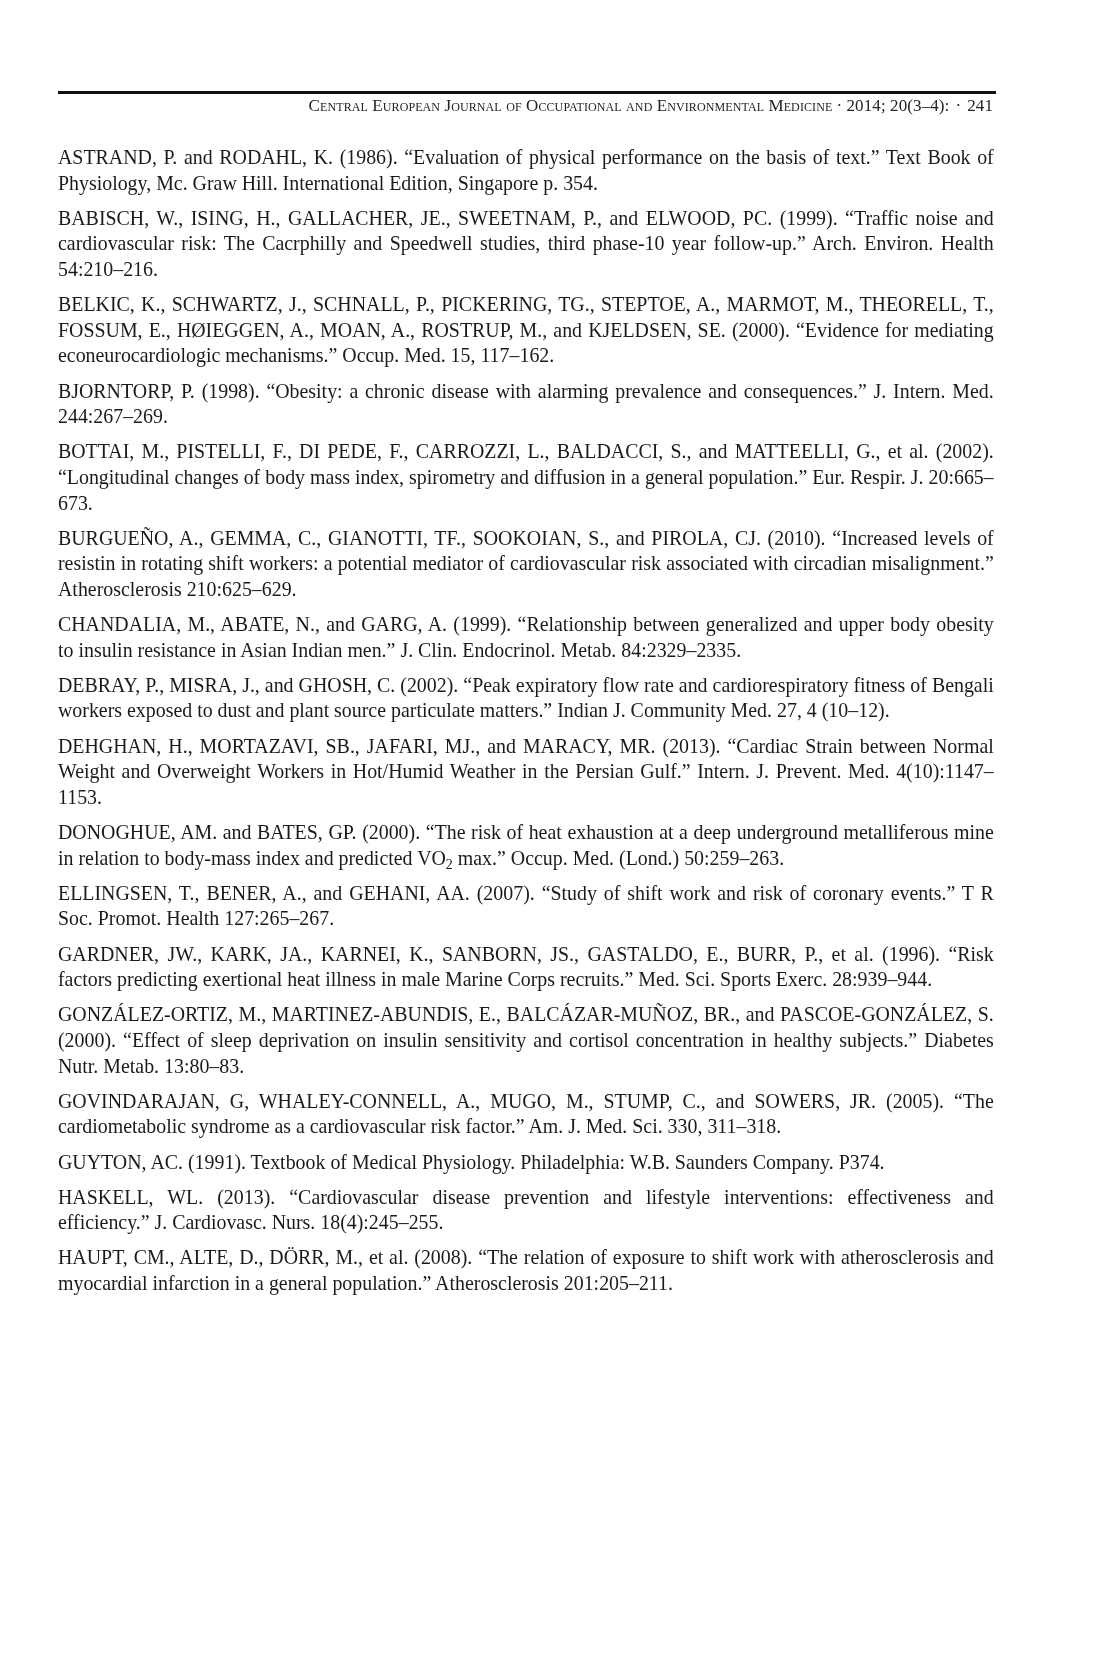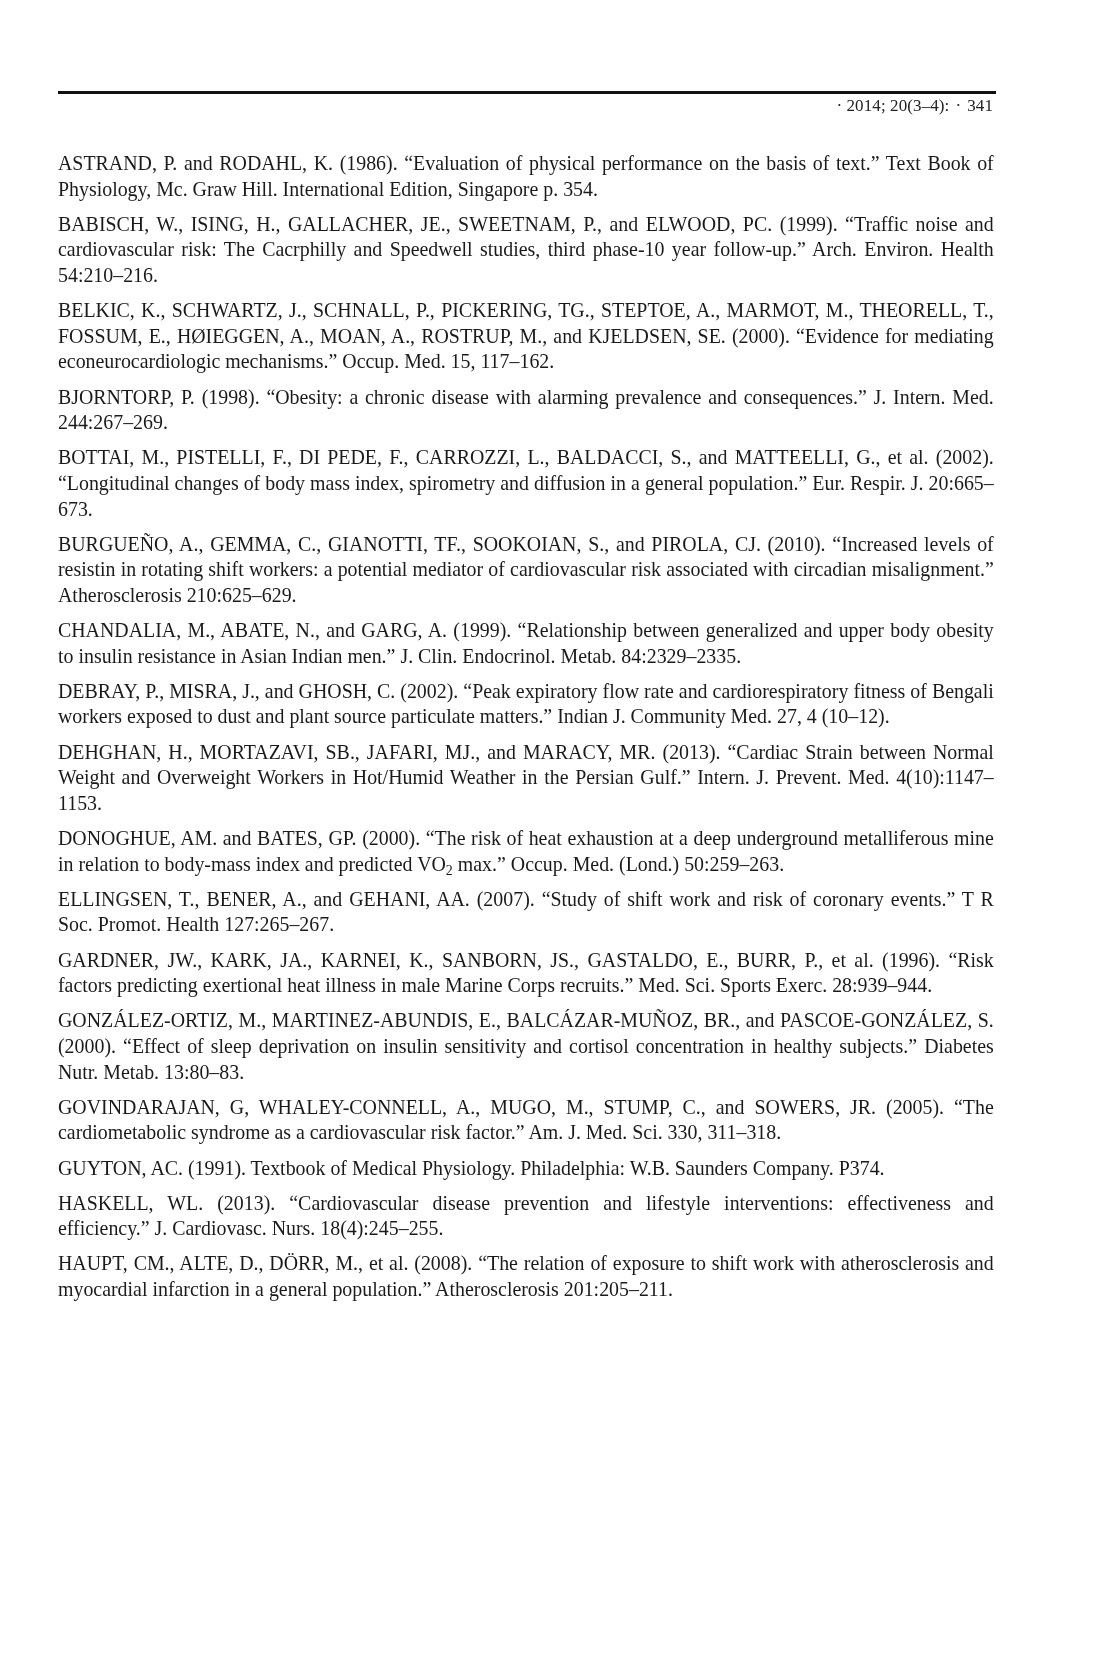--- a/index.html
+++ b/index.html
@@ -9,36 +9,37 @@
     position: absolute; left: 0; top: 56px; width: 935px; height: 30px;
     font-family: "Liberation Serif", serif; font-size: 17px; color: #222;
     display: flex; justify-content: flex-end; align-items: baseline; white-space: nowrap;
     font-variant: small-caps; letter-spacing: 0.1px;
   }
   .header .title { font-variant: small-caps; }
   .header .meta { font-variant: normal; margin-left: 4px; margin-top: 40px; }
   .header .sep { font-variant: normal; margin: 0 6px; }
   .header .pagenum { font-variant: normal; }
   .rule { position: absolute; left: 0; top: 91px; width: 938px; height: 3px; background: #111; }
-  .refs { position: absolute; left: 0; top: 151px; width: 935px; }
+  .refs { position: absolute; left: 0; top: 145px; width: 935px; }
   .ref {
     font-family: "Liberation Serif", serif; font-size: 20.2px; line-height: 25.6px;
     text-align: justify; margin: 0 0 9.6px 0; color: #1a1a1a;
     transform: scaleX(0.985); transform-origin: left top; width: 950px;
   }
   sub { font-size: 0.7em; vertical-align: -0.25em; line-height: 0; }
 </style>
 </head>
 <body>
 
 <div class="page">
   <div class="header">
+    <span class="title">Central European Journal of Occupational and Environmental Medicine</span>
     <span class="meta">· 2014; 20(3–4):</span>
     <span class="sep">·</span>
-    <span class="pagenum">341</span>
+    <span class="pagenum">241</span>
   </div>
   <div class="rule"></div>
 
   <div class="refs">
     <p class="ref">ASTRAND, P. and RODAHL, K. (1986). “Evaluation of physical performance on the basis of text.” Text Book of Physiology, Mc. Graw Hill. International Edition, Singapore p. 354.</p>
     <p class="ref">BABISCH, W., ISING, H., GALLACHER, JE., SWEETNAM, P., and ELWOOD, PC. (1999). “Traffic noise and cardiovascular risk: The Cacrphilly and Speedwell studies, third phase-10 year follow-up.” Arch. Environ. Health 54:210–216.</p>
     <p class="ref">BELKIC, K., SCHWARTZ, J., SCHNALL, P., PICKERING, TG., STEPTOE, A., MARMOT, M., THEORELL, T., FOSSUM, E., HØIEGGEN, A., MOAN, A., ROSTRUP, M., and KJELDSEN, SE. (2000). “Evidence for mediating econeurocardiologic mechanisms.” Occup. Med. 15, 117–162.</p>
     <p class="ref">BJORNTORP, P. (1998). “Obesity: a chronic disease with alarming prevalence and consequences.” J. Intern. Med. 244:267–269.</p>
     <p class="ref">BOTTAI, M., PISTELLI, F., DI PEDE, F., CARROZZI, L., BALDACCI, S., and MATTEELLI, G., et al. (2002). “Longitudinal changes of body mass index, spirometry and diffusion in a general population.” Eur. Respir. J. 20:665–673.</p>
     <p class="ref">BURGUEÑO, A., GEMMA, C., GIANOTTI, TF., SOOKOIAN, S., and PIROLA, CJ. (2010). “Increased levels of resistin in rotating shift workers: a potential mediator of cardiovascular risk associated with circadian misalignment.” Atherosclerosis 210:625–629.</p>

